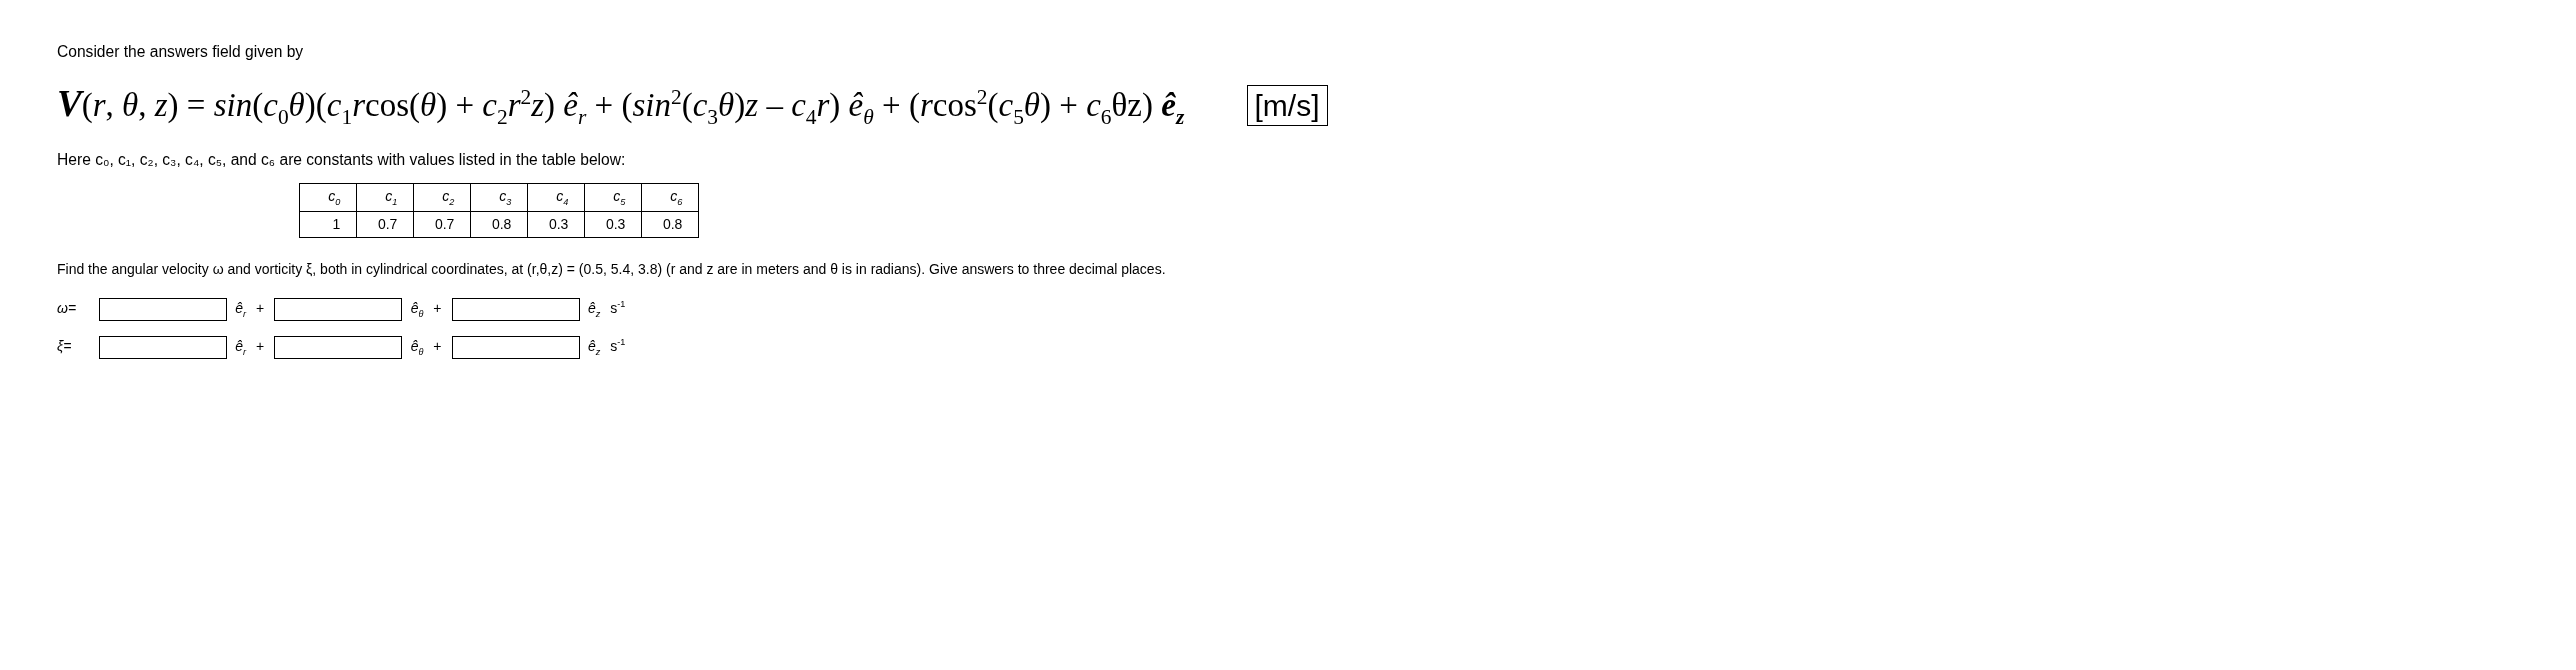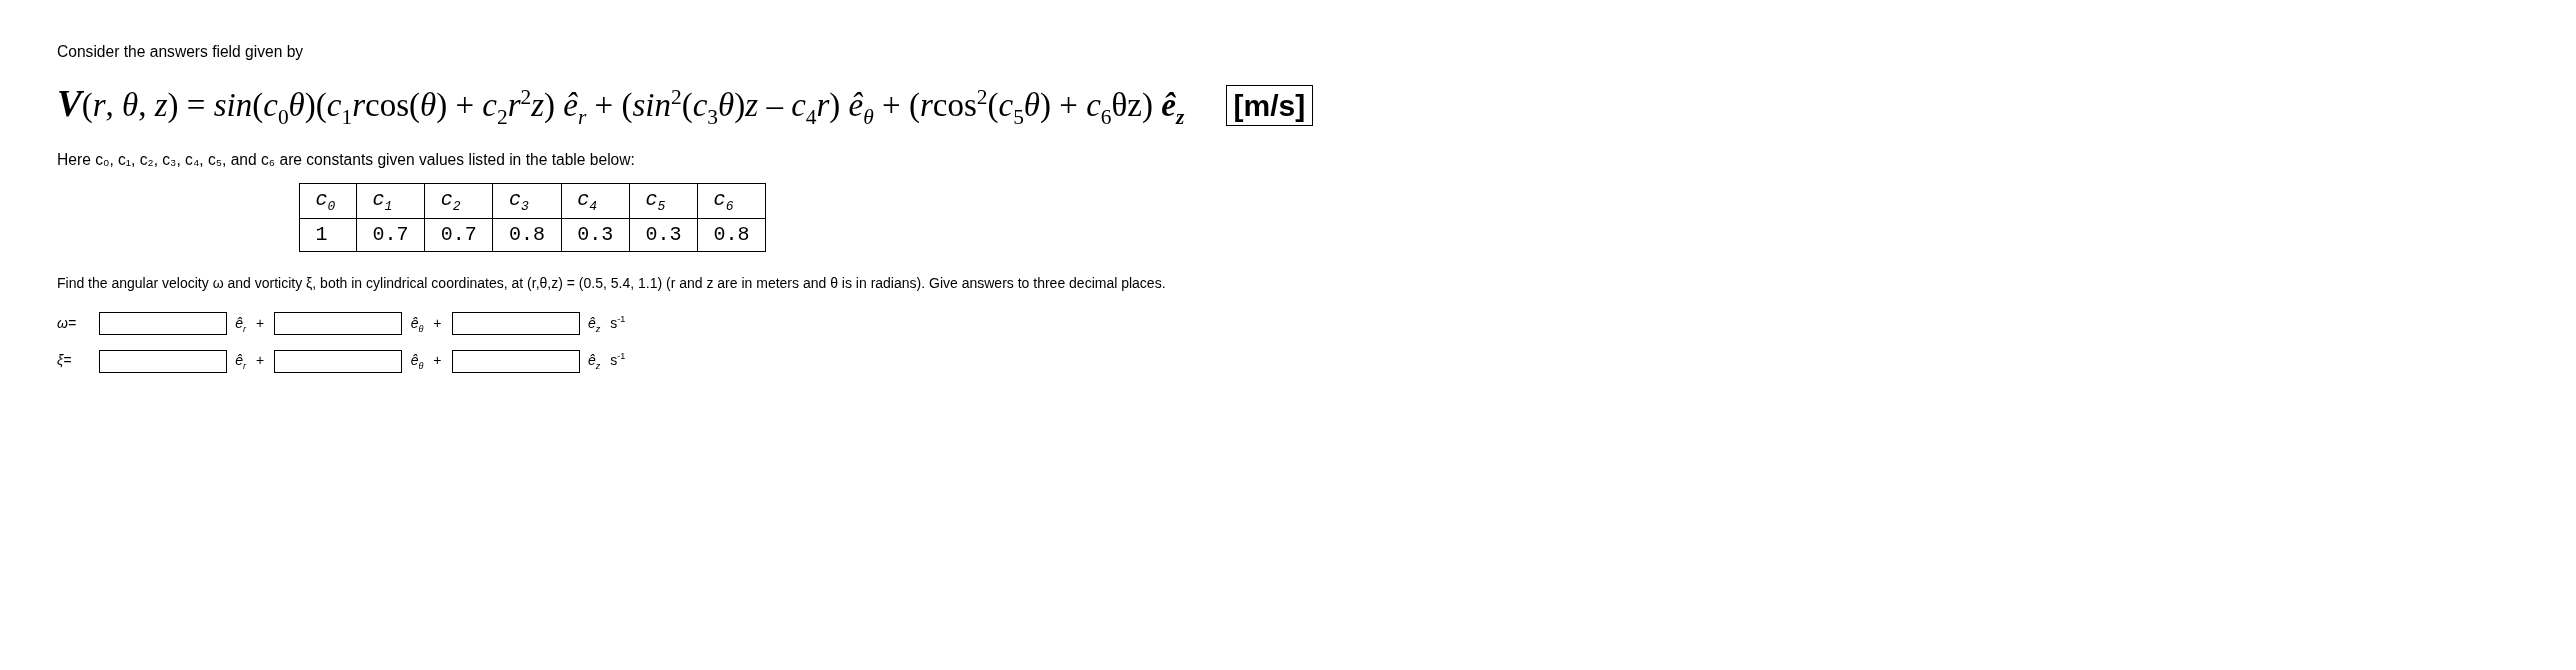--- a/index.html
+++ b/index.html
@@ -23,42 +23,43 @@
       font-family: Arial, sans-serif;
       margin-bottom: 21px;
     }
 
     .unit-box {
       border: 0.7px solid #000;
       padding: 2.8px 7px;
       font-size: 30px;
       font-family: Arial, sans-serif;
       font-style: normal;
-      font-weight: bold;
+      font-weight: normal;
+      margin-left: 21px;
     }
 
     .description-text {
       font-size: 15.6px;
       font-family: Arial, sans-serif;
       margin-bottom: 14px;
     }
 
     .constants-table {
       border-collapse: collapse;
       margin-left: 242px;
       margin-bottom: 21px;
     }
 
     .constants-table th,
     .constants-table td {
       border: 0.7px solid #000;
       padding: 4.3px 15.6px;
-      font-size: 20px;
-      font-family: Liberation Mono, monospace;
-      text-align: left;
+      font-size: 14px;
+      font-family: Liberation Sans, sans-serif;
+      text-align: right;
       min-width: 57px;
     }
 
     .constants-table th {
       font-weight: normal;
       font-style: italic;
       background: #fff;
     }
 
     sub {
@@ -122,21 +123,21 @@
   
   <span style="font-style:italic;">ê<sub>θ</sub></span>
   <span> + (</span><span style="font-style:italic;">r</span><span>cos</span><sup>2</sup><span>(</span><span style="font-style:italic;">c</span><sub>5</sub><span style="font-style:italic;">θ</span><span>) + </span><span style="font-style:italic;">c</span><sub>6</sub><span style="">θz</span><span>)</span>
   
   <span style="font-style:italic; font-weight:bold;">ê<sub>z</sub></span>
   &nbsp;&nbsp;&nbsp;
   
   <span class="unit-box">[m/s]</span>
 </div>
 
-<div class="description-text">Here c₀, c₁, c₂, c₃, c₄, c₅, and c₆ are constants given values listed in the table below:</div>
+<div class="description-text">Here c₀, c₁, c₂, c₃, c₄, c₅, and c₆ are constants with values listed in the table below:</div>
 
 <table class="constants-table">
   <thead>
     <tr>
       <th><em>c</em><sub>0</sub></th>
       <th><em>c</em><sub>1</sub></th>
       <th><em>c</em><sub>2</sub></th>
       <th><em>c</em><sub>3</sub></th>
       <th><em>c</em><sub>4</sub></th>
       <th><em>c</em><sub>5</sub></th>
@@ -149,21 +150,21 @@
       <td>0.7</td>
       <td>0.7</td>
       <td>0.8</td>
       <td>0.3</td>
       <td>0.3</td>
       <td>0.8</td>
     </tr>
   </tbody>
 </table>
 
-<div class="find-text">Find the angular velocity ω and vorticity ξ, both in cylindrical coordinates, at (r,θ,z) = (0.5, 5.4, 1.1) (r and z are in meters and θ is in radians). Give answers to three decimal places.</div>
+<div class="find-text">Find the angular velocity ω and vorticity ξ, both in cylindrical coordinates, at (r,θ,z) = (0.5, 5.4, 3.8) (r and z are in meters and θ is in radians). Give answers to three decimal places.</div>
 
 <div class="answer-rows">
 
   <div class="answer-row">
     <span style="font-style:italic; min-width:36px;"><em>ω</em>=</span>
     <input type="text" class="answer-input" value="" style="">
     <span style="font-style:italic; margin-left:2.8px;font-size:14px;">ê<sub>r</sub></span>
     <span class="plus-sign">+</span>
     <input type="text" class="answer-input" value="" style="">
     <span style="font-style:italic; margin-left:2.8px;font-size:14px;">ê<sub>θ</sub></span>

